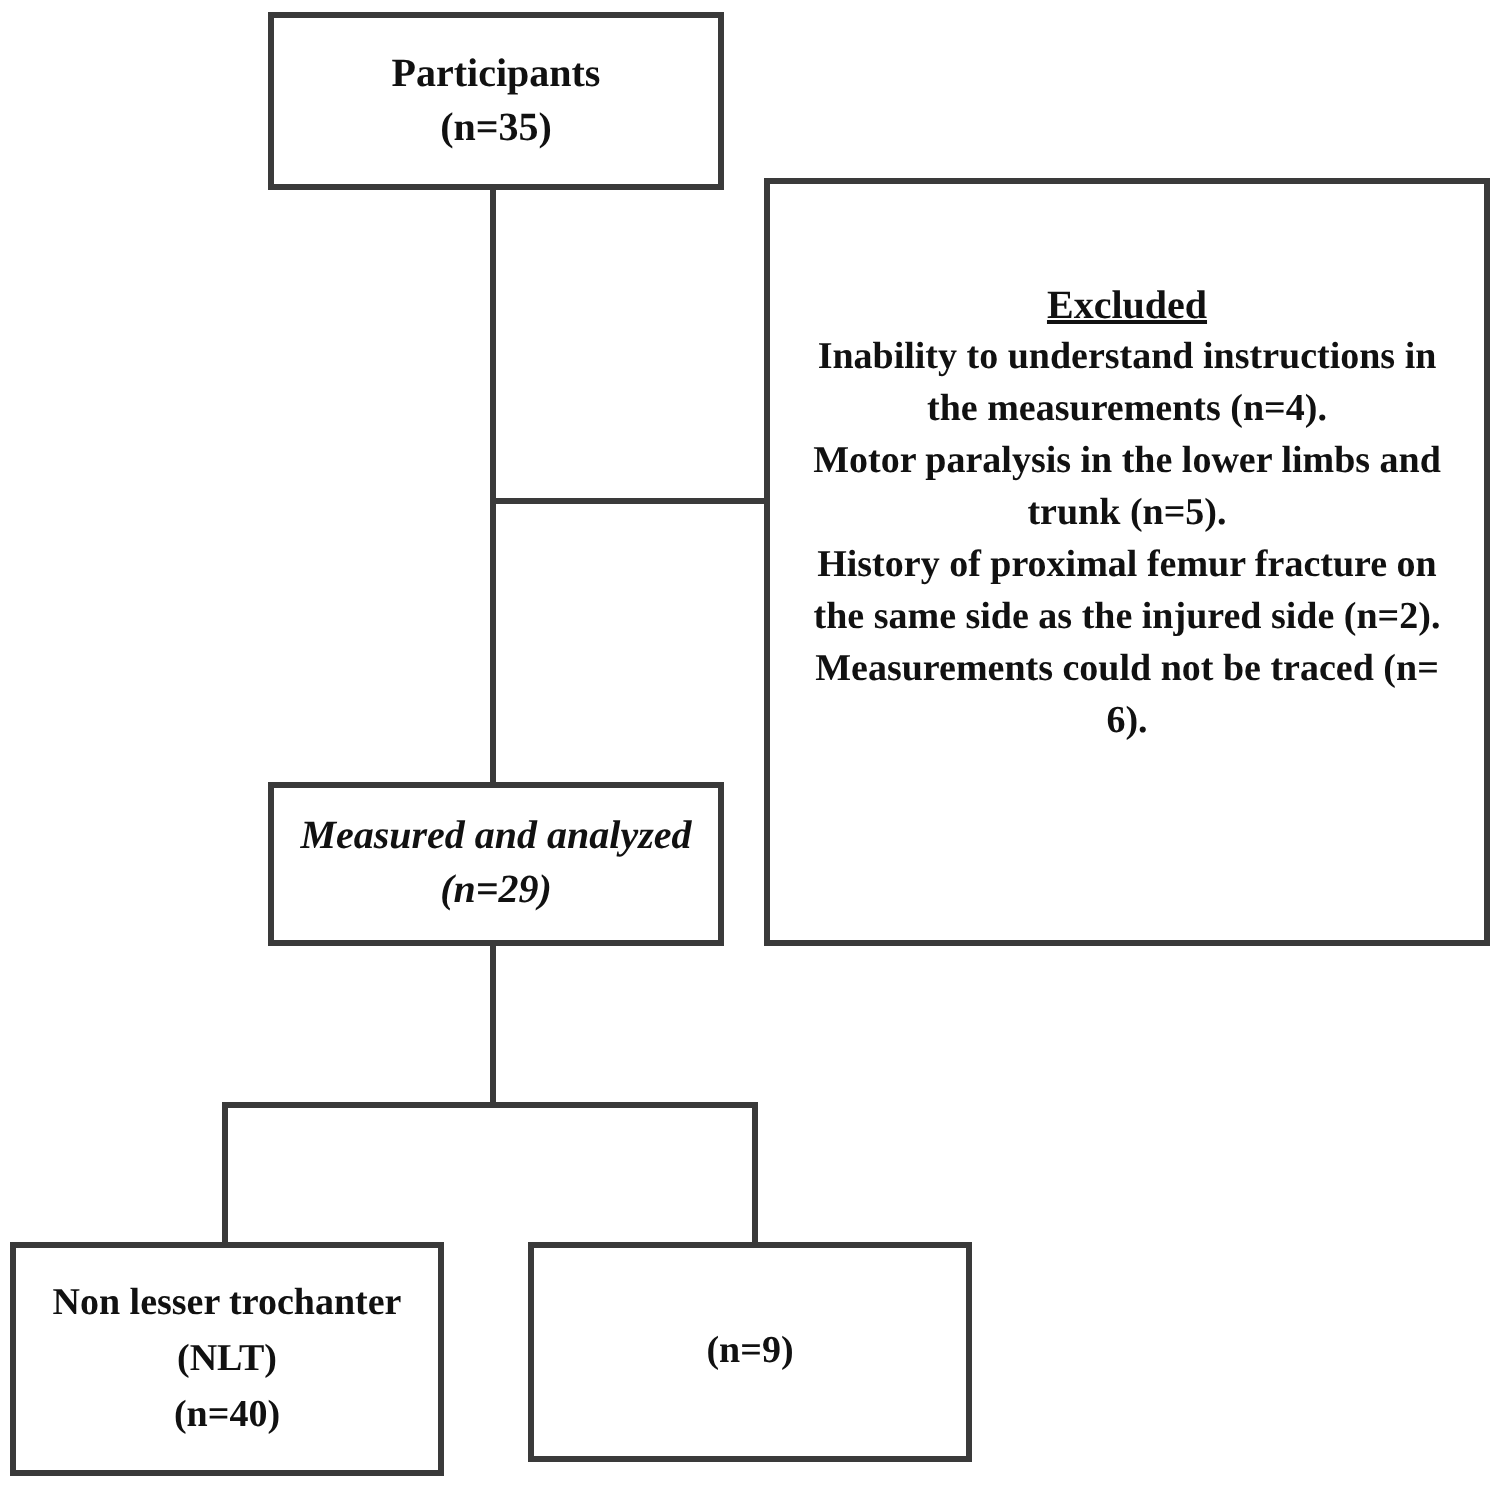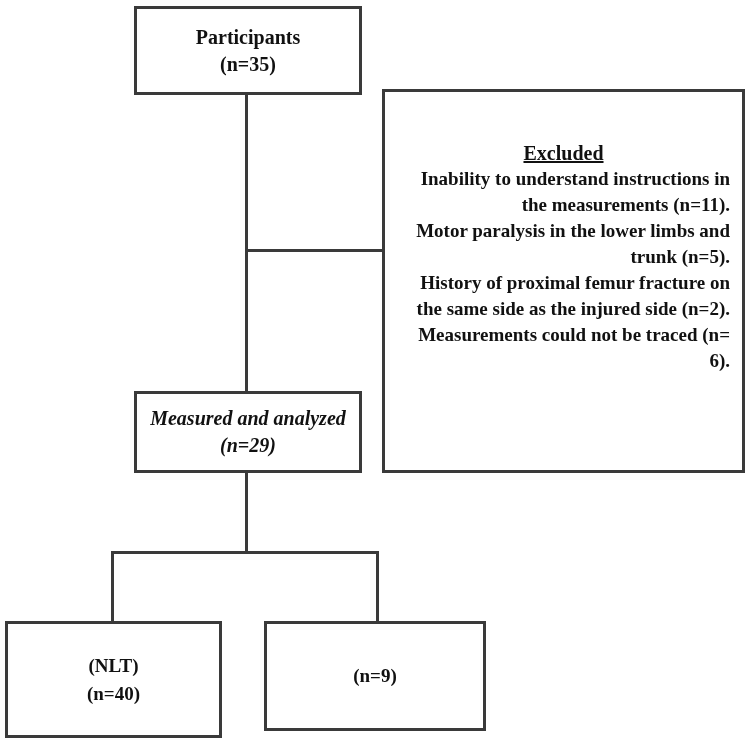--- a/index.html
+++ b/index.html
@@ -17,21 +17,21 @@
   }
   .box {
     position: absolute;
     box-sizing: border-box;
     border: 3px solid #3a3a3a;
     background: #ffffff;
     display: flex;
     flex-direction: column;
     align-items: center;
     justify-content: center;
-    text-align: right;
+    text-align: center;
     font-weight: bold;
     color: #111111;
   }
   .box .line {
     display: block;
     white-space: nowrap;
   }
 
   
   #box-participants {
@@ -104,33 +104,34 @@
   <div class="conn conn-v" id="conn-drop-right"></div>
 
   <div class="box" id="box-participants">
     <span class="line">Participants</span>
     <span class="line">(n=35)</span>
   </div>
 
   <div class="box" id="box-excluded">
     <span class="heading">Excluded</span>
     <div class="reasons">
-      <span class="line">Inability to understand instructions in the measurements (n=11).</span>
+      <span class="line">Inability to understand instructions in the measurements (n=4).</span>
       <span class="line">Motor paralysis in the lower limbs and trunk (n=5).</span>
       <span class="line">History of proximal femur fracture on the same side as the injured side (n=2).</span>
       <span class="line">Measurements could not be traced (n= 6).</span>
     </div>
   </div>
 
   <div class="box" id="box-measured">
     <span class="line">Measured and analyzed</span>
     <span class="line">(n=29)</span>
   </div>
 
   <div class="box" id="box-nlt">
+    <span class="line">Non lesser trochanter</span>
     <span class="line">(NLT)</span>
     <span class="line">(n=40)</span>
   </div>
 
   <div class="box" id="box-lt">
     <span class="line">(n=9)</span>
   </div>
 
 </div>
 

